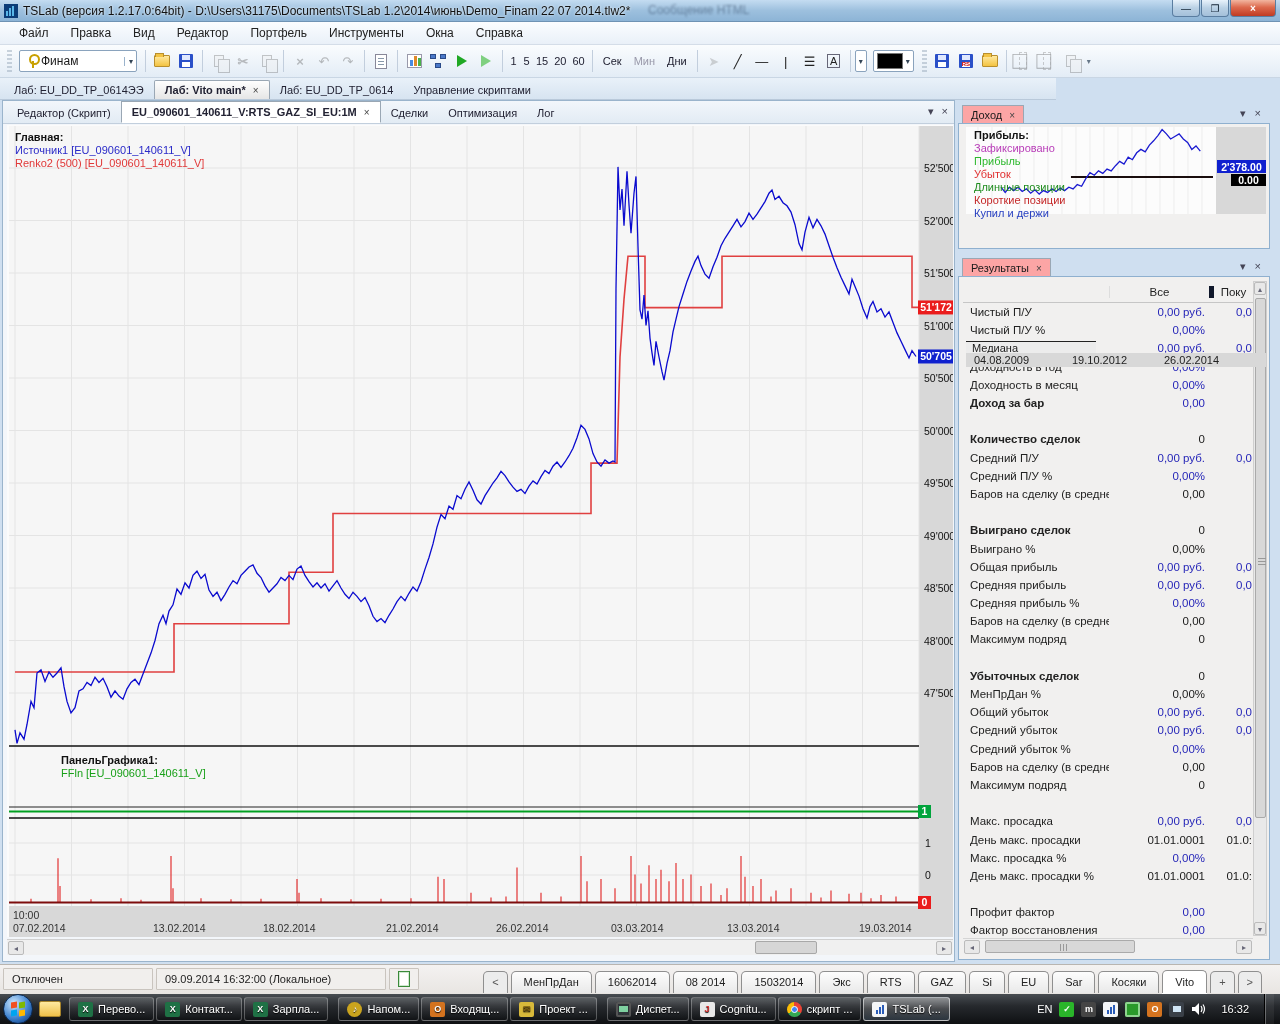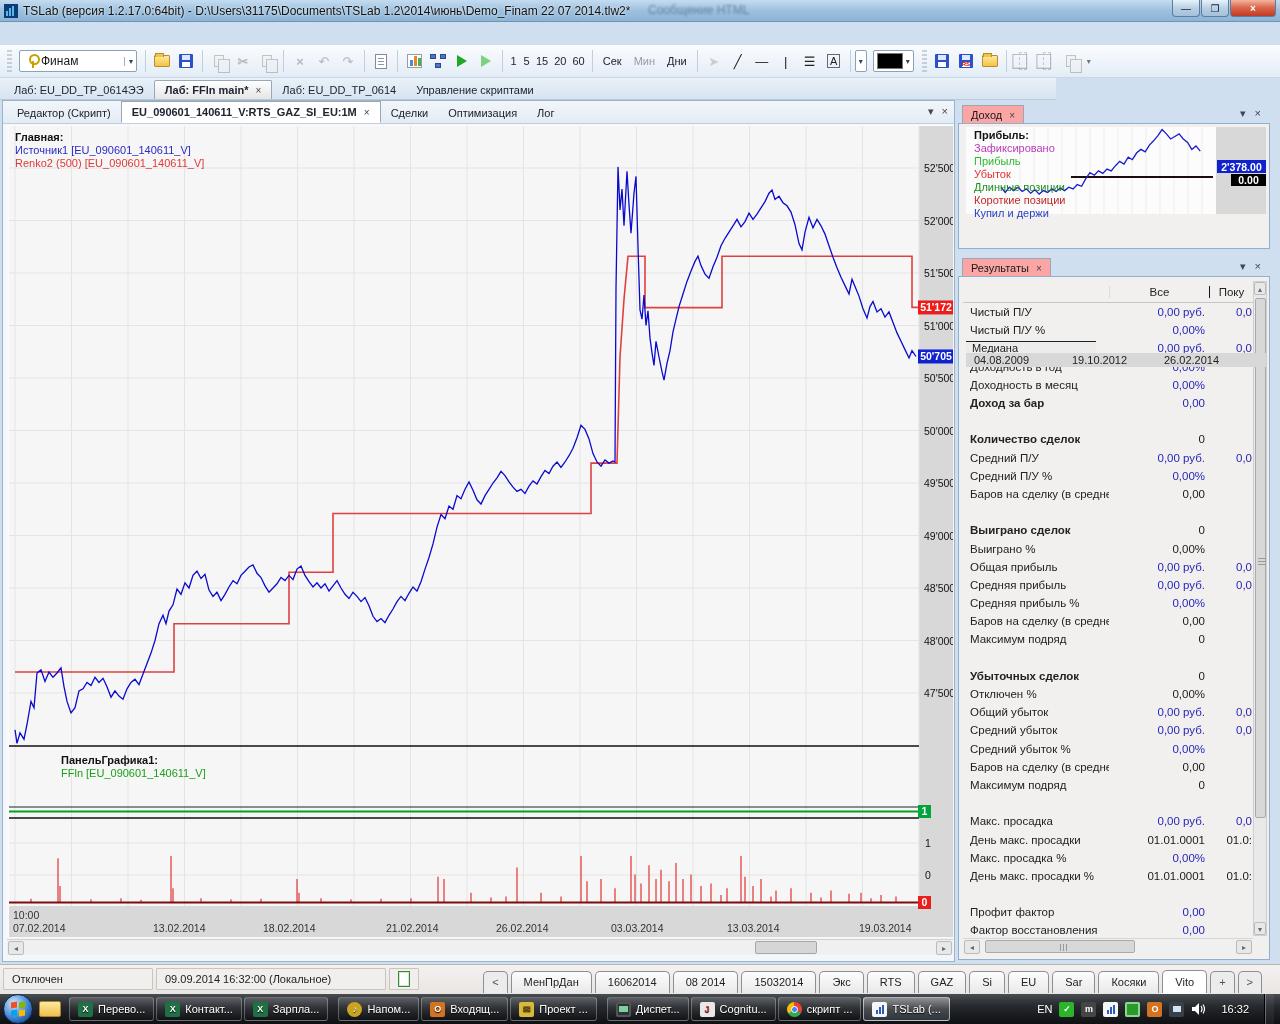--- a/index.html
+++ b/index.html
@@ -113,21 +113,21 @@
     border-top:1px solid #222; font-size:11px; padding-left:6px; z-index:2; }
   #income-dates { position:absolute; left:966px; top:353px; width:300px; height:14px; background:#d8d8d8;
     font-size:11px; color:#222; z-index:2; }
   #income-dates span { position:absolute; top:1px; }
 
   
   #results-body { position:absolute; left:963px; top:281px; width:290px; height:655px; overflow:hidden; background:#f1f0ef; }
   #results-header { display:flex; height:22px; align-items:center; border-bottom:1px solid #c6c6c6; font-size:11.5px; color:#222; }
   #results-header .h-label { flex:1; }
   #results-header .h-v1 { width:100px; text-align:center; border-left:1px solid #ddd; }
-  #results-header .h-v2 { width:44px; text-align:center; border-left:1px solid #0f172a; }
+  #results-header .h-v2 { width:44px; text-align:center; border-left:5px solid #0f172a; }
   .res-row { display:flex; height:18.2px; align-items:center; font-size:11.5px; }
   .res-row .lab { flex:1; padding-left:7px; color:#222; white-space:nowrap; overflow:hidden; }
   .res-row .v1 { width:100px; text-align:right; padding-right:4px; }
   .res-row .v2 { width:44px; text-align:right; overflow:hidden; padding-right:1px; }
   .res-row.bold .lab { font-weight:bold; }
   .res-row .blue { color:#2626b8; }
   #results-vscroll { position:absolute; left:1253px; top:281px; width:14px; height:655px; background:#e9e9e9; border:1px solid #cfcfcf; }
   #results-vthumb { position:absolute; left:1px; top:16px; width:11px; height:520px; background:#d8d8d8;
     border:1px solid #aaa; border-radius:2px; }
   .vgrip { position:absolute; left:2px; top:50%; width:8px; height:7px;
@@ -200,20 +200,30 @@
     </div>
     <span id="title-text">TSLab (версия 1.2.17.0:64bit) - D:\Users\31175\Documents\TSLab 1.2\2014\июнь\Demo_Finam 22 07 2014.tlw2*</span>
     <span id="ghost-title">Сообщение HTML</span>
     <div id="win-buttons">
       <div class="winbtn">—</div>
       <div class="winbtn">❐</div>
       <div class="winbtn close">×</div>
     </div>
   </div>
 
+  <div id="menubar">
+      <div class="menu-item">Файл</div>
+      <div class="menu-item">Правка</div>
+      <div class="menu-item">Вид</div>
+      <div class="menu-item">Редактор</div>
+      <div class="menu-item">Портфель</div>
+      <div class="menu-item">Инструменты</div>
+      <div class="menu-item">Окна</div>
+      <div class="menu-item">Справка</div>
+    </div>
 
   <div id="toolbar">
     <div class="tgrip"></div>
     <div id="account-combo">
       <span class="key"></span>
       <span class="lbl">Финам</span>
       <span class="dd">▾</span>
     </div>
     <div class="tsep"></div>
     <div class="tbtn">
@@ -329,21 +339,21 @@
         <span class="icon-copy"></span>
       </div>
     <span class="dd" style="font-size:8px;color:#678;margin-left:4px">▾</span>
   </div>
 
   <div id="labtabs">
       <div class="labtab">
         <span>Лаб: EU_DD_TP_0614ЭЭ</span>
       </div>
       <div class="labtab active">
-        <span>Лаб: FFln main*</span>
+        <span>Лаб: Vito main*</span>
         <span class="tab-close">×</span>
       </div>
       <div class="labtab">
         <span>Лаб: EU_DD_TP_0614</span>
       </div>
       <div class="labtab">
         <span>Управление скриптами</span>
       </div>
     </div>
 
@@ -691,21 +701,21 @@
           <span class="lab"></span>
           <span class="v1"></span>
           <span class="v2"></span>
         </div>
         <div class="res-row bold">
           <span class="lab">Убыточных сделок</span>
           <span class="v1">0</span>
           <span class="v2"></span>
         </div>
         <div class="res-row">
-          <span class="lab">Отключен %</span>
+          <span class="lab">МенПрДан %</span>
           <span class="v1">0,00%</span>
           <span class="v2"></span>
         </div>
         <div class="res-row">
           <span class="lab">Общий убыток</span>
           <span class="v1 blue">0,00 руб.</span>
           <span class="v2 blue">0,0</span>
         </div>
         <div class="res-row">
           <span class="lab">Средний убыток</span>

